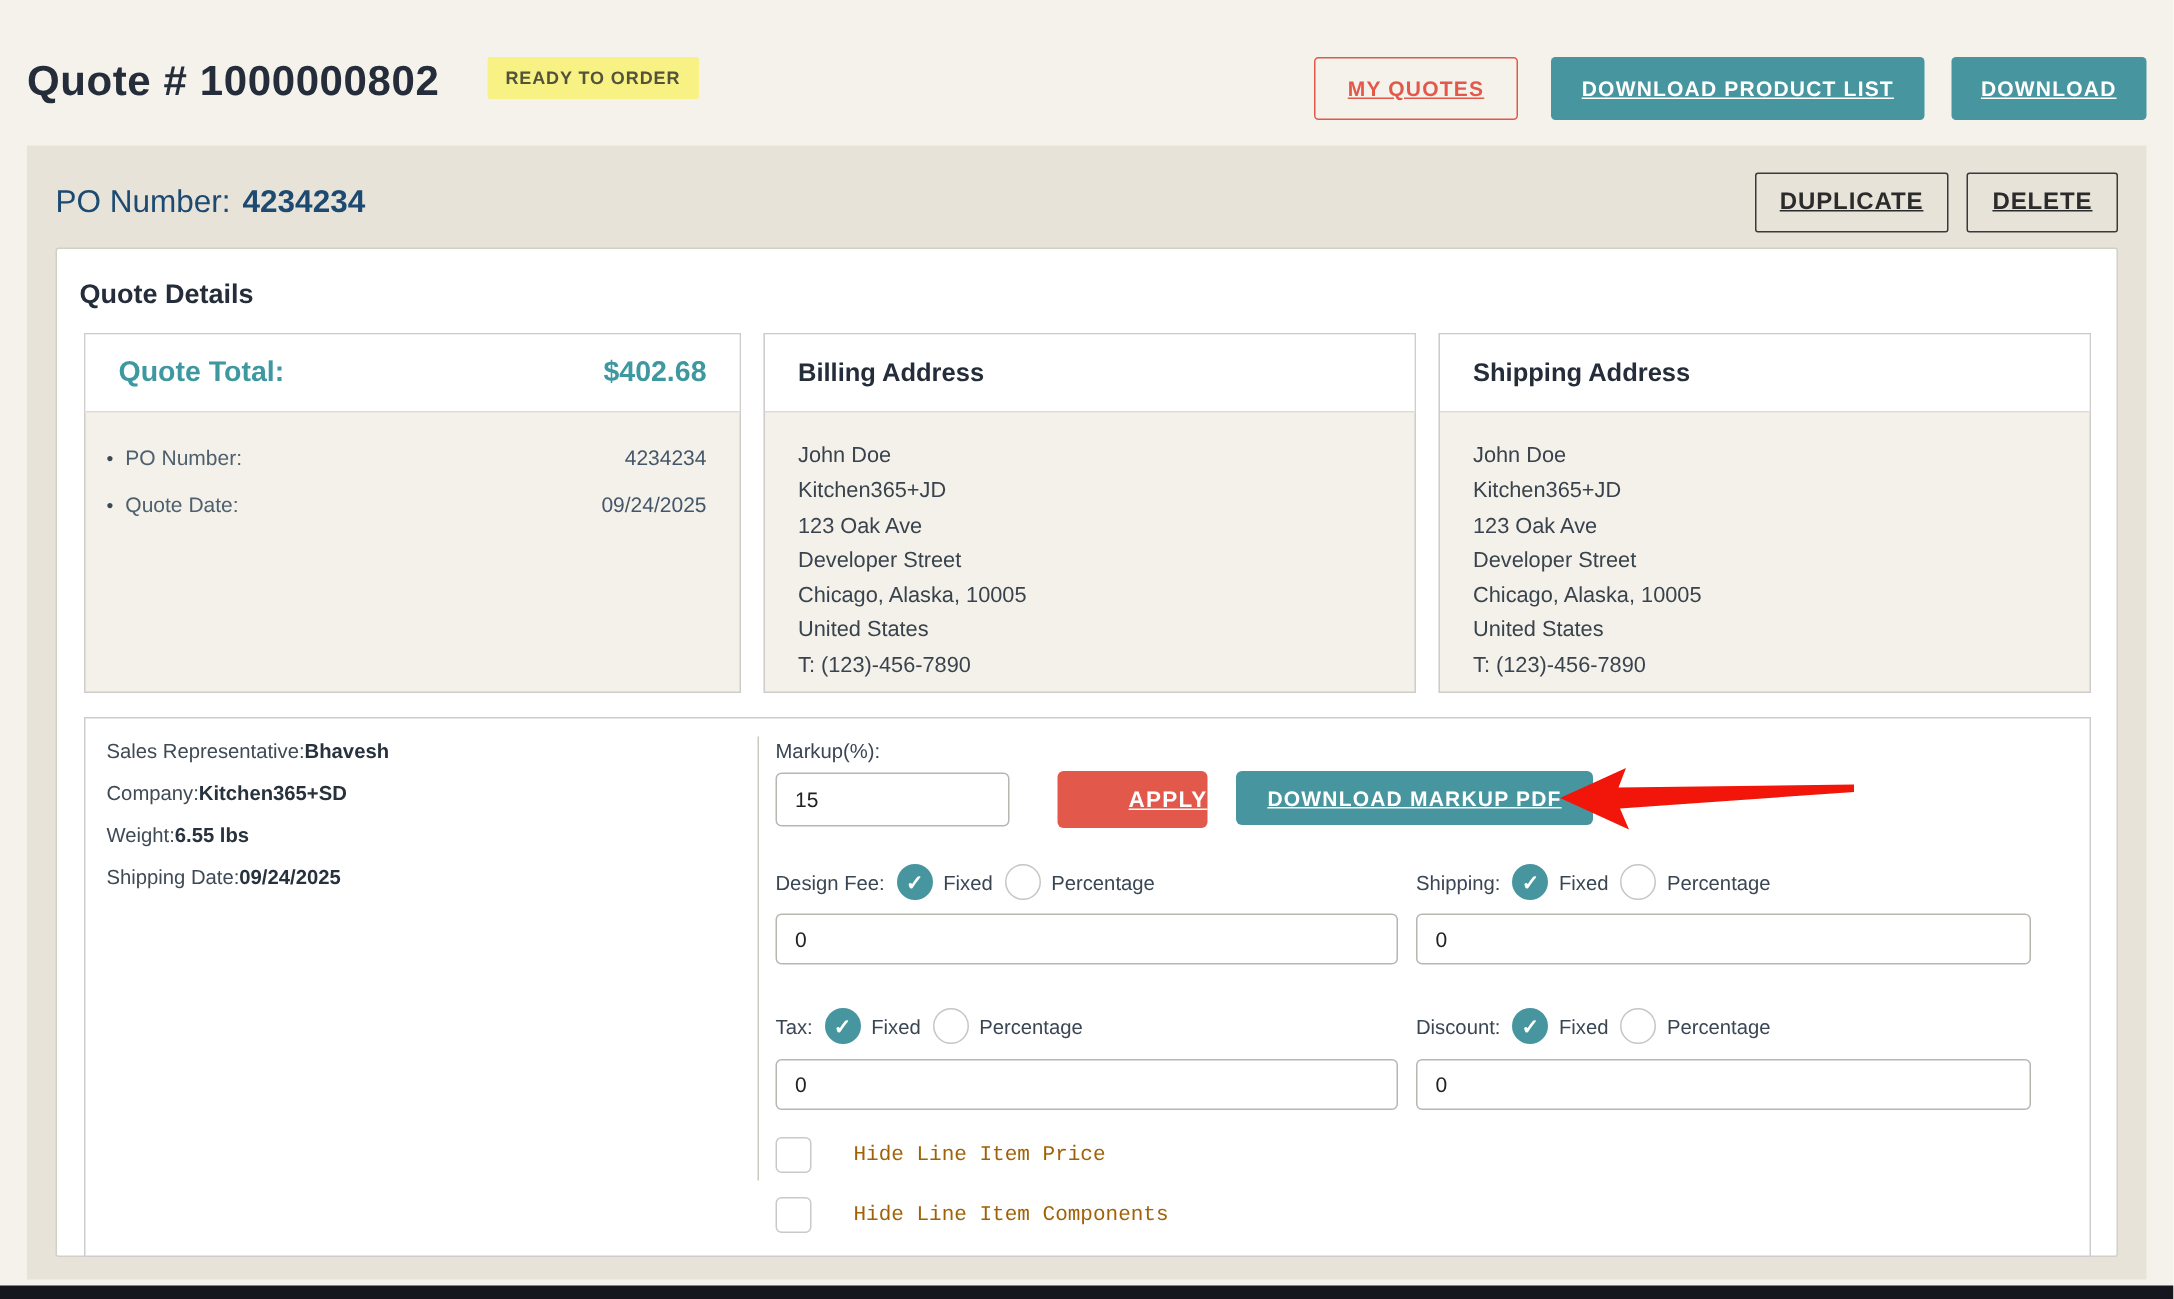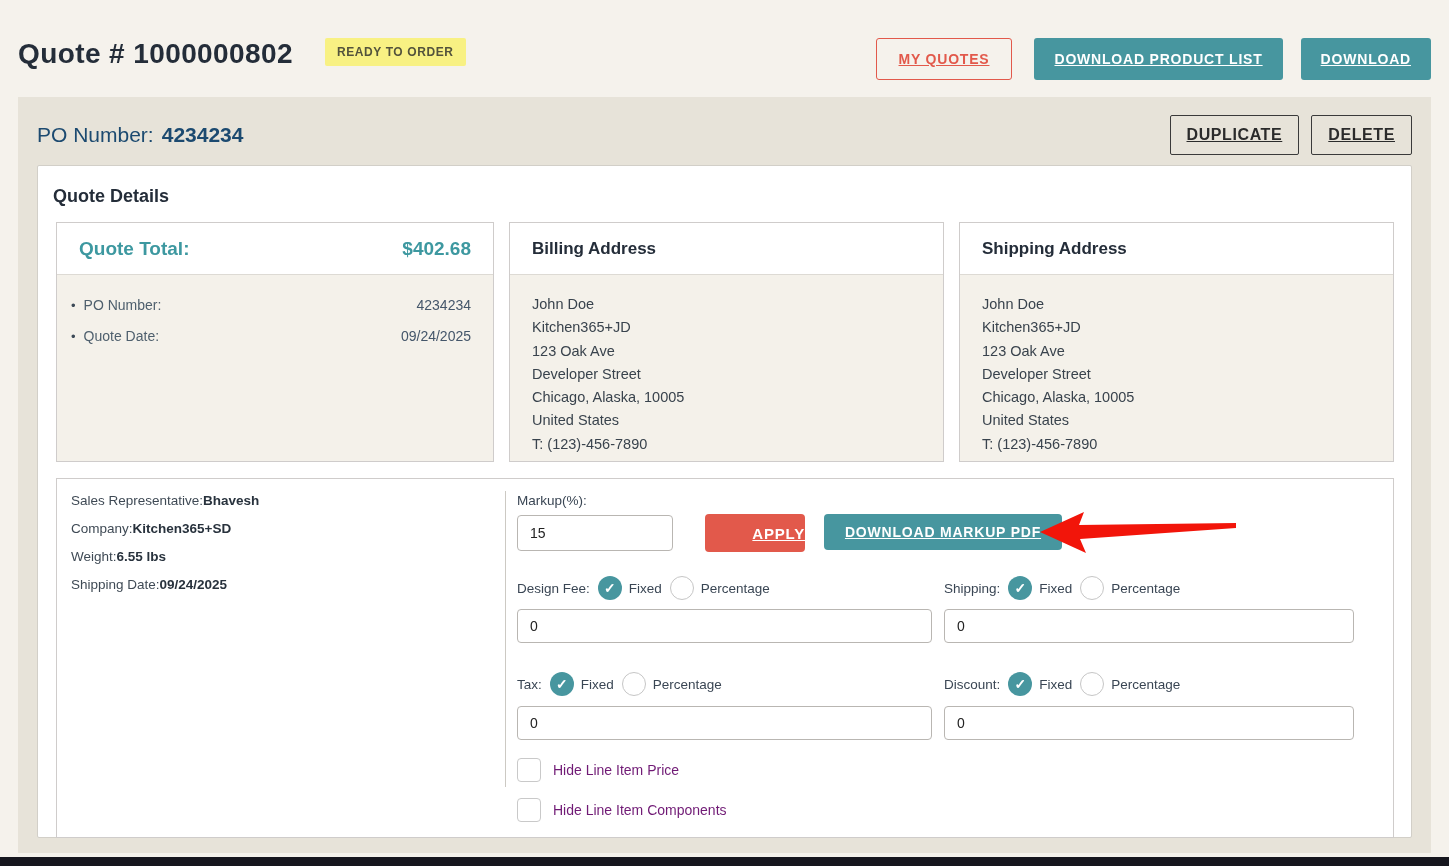--- a/index.html
+++ b/index.html
@@ -116,21 +116,21 @@
   .radio-unchecked { background:#fff; border:1px solid #c6c6c6; }
   .fee-input-1a { position:absolute; left:0px;   top:130px; width:415px; height:34px; }
   .fee-input-1b { position:absolute; left:427px; top:130px; width:410px; height:34px; }
   .fee-input-2a { position:absolute; left:0px;   top:227px; width:415px; height:34px; }
   .fee-input-2b { position:absolute; left:427px; top:227px; width:410px; height:34px; }
 
   .check-row { position:absolute; left:0; display:flex; align-items:center; }
   .check-row-1 { top:279px; }
   .check-row-2 { top:319px; }
   .checkbox { width:24px; height:24px; background:#fff; border:1px solid #c9c9c9; border-radius:4px; }
-  .check-label { margin-left:12px; font-size:14px; color:#701a75; }
+  .check-label { margin-left:28px; font-size:14px; color:#a16207;font-family:Liberation Mono, monospace; }
 
   .footer-bar { position:absolute; left:0; bottom:0; width:1449px; height:9px; background:#16161e; }
 </style>
 </head>
 <body>
 
 <div class="header">
   <div class="page-title">Quote # 1000000802</div>
   <div class="status-badge">READY TO ORDER</div>
   <div class="header-spacer"></div>

